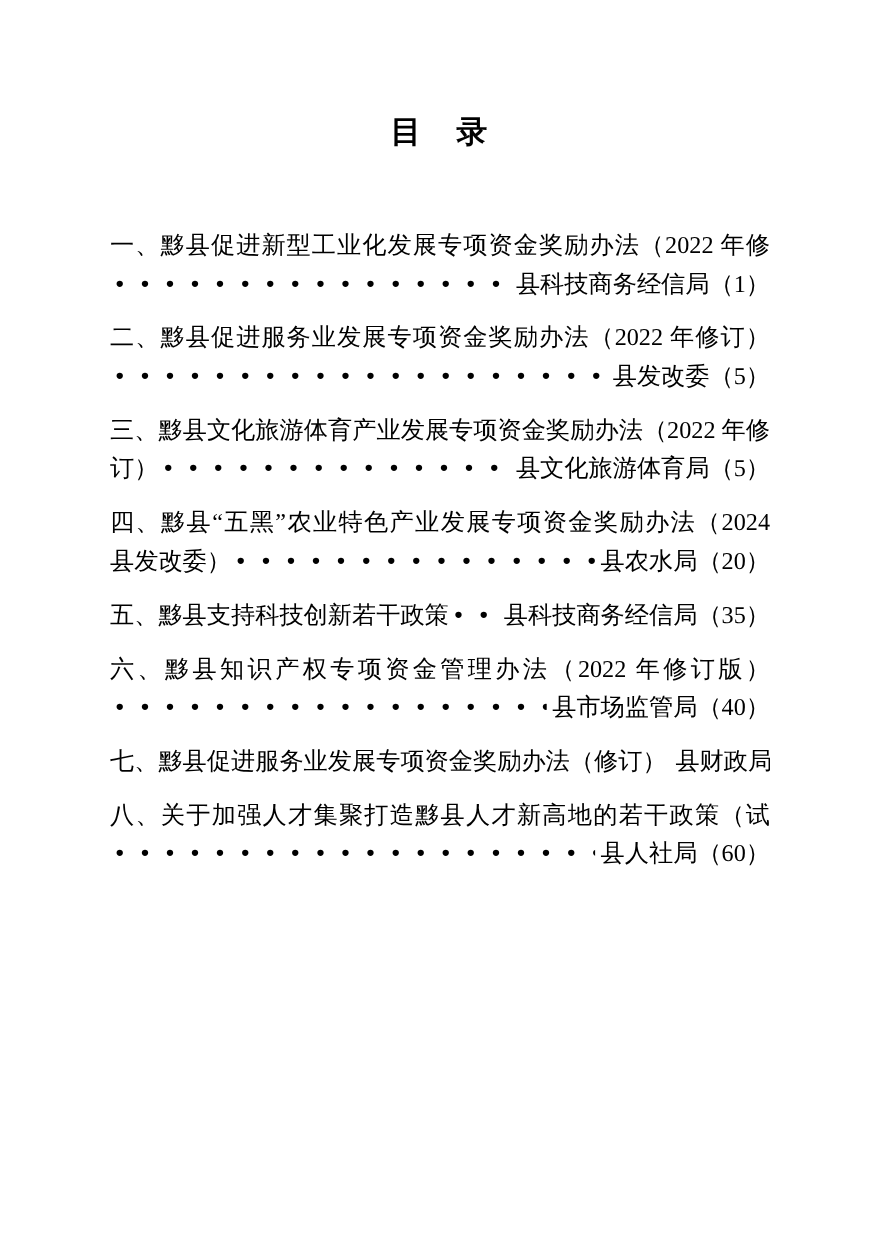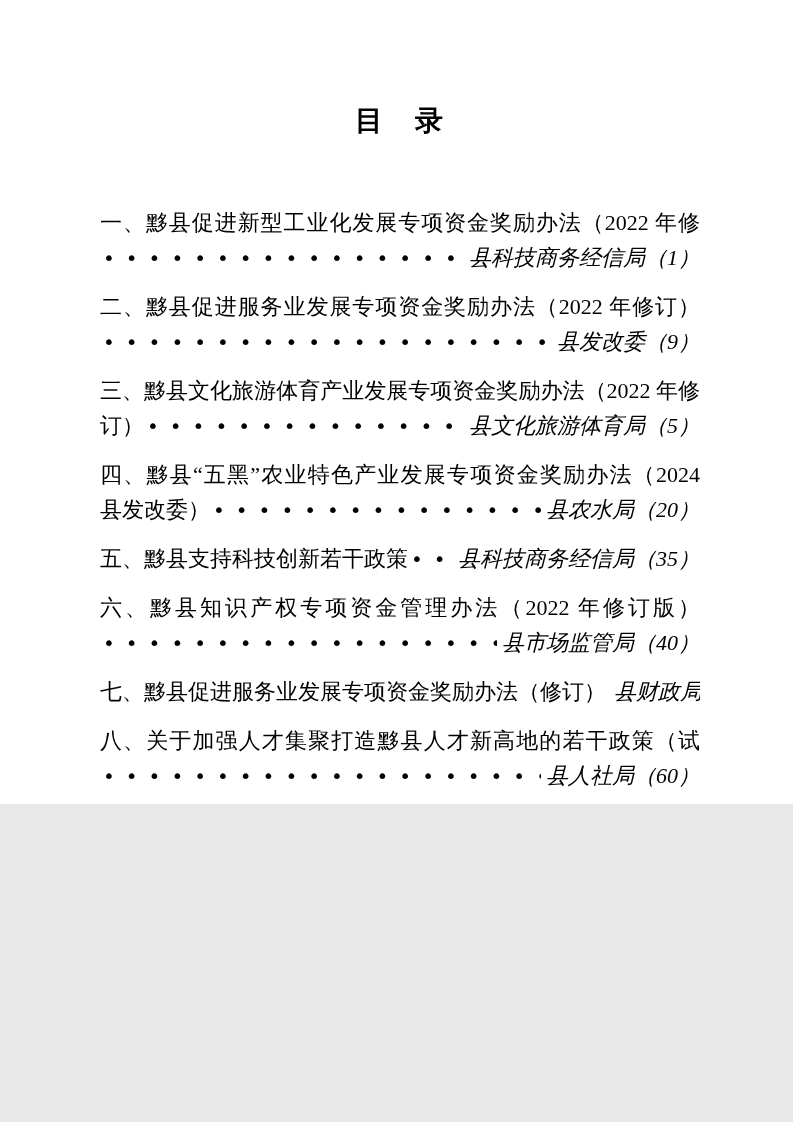--- a/index.html
+++ b/index.html
@@ -1,19 +1,19 @@
 <!DOCTYPE html>
 <html><head>
 <meta charset="utf-8">
 <style>
   html, body { margin: 0; padding: 0; background: #e8e8e8; }
   .page {
     position: relative;
     width: 793px;
-    height: 804px;
+    height: 1122px;
     margin: 0 auto;
     background: #ffffff;
     box-sizing: border-box;
     padding: 0 93px 0 100px;
     font-family: "Liberation Serif", "DejaVu Serif", serif;
     color: #000000;
     overflow: hidden;
   }
   .doc-title {
     margin: 0;
@@ -51,21 +51,20 @@
     overflow: hidden;
     white-space: nowrap;
     font-family: "DejaVu Sans", sans-serif;
     font-size: 20px;
     letter-spacing: 11px;
     padding-left: 3px;
   }
   .leader .ref {
     flex: 0 0 auto;
     white-space: nowrap;
-    font-style: italic;
     padding-left: 5px;
   }
 </style>
 </head>
 <body>
 
 <div class="page">
 
   <h1 class="doc-title">目　录</h1>
 
@@ -76,21 +75,21 @@
       <div class="tline leader">
         <span class="dots">•••••••••••••••••••••</span>
         <span class="ref">县科技商务经信局（1）</span>
       </div>
     </div>
 
     <div class="toc-entry">
       <div class="tline jline">二、黟县促进服务业发展专项资金奖励办法（2022 年修订）</div>
       <div class="tline leader">
         <span class="dots">••••••••••••••••••••••••</span>
-        <span class="ref">县发改委（9）</span>
+        <span class="ref">县发改委（5）</span>
       </div>
     </div>
 
     <div class="toc-entry">
       <div class="tline jline">三、黟县文化旅游体育产业发展专项资金奖励办法（2022 年修</div>
       <div class="tline leader">
         <span class="pre">订）</span>
         <span class="dots">••••••••••••••••</span>
         <span class="ref">县文化旅游体育局（5）</span>
       </div>

